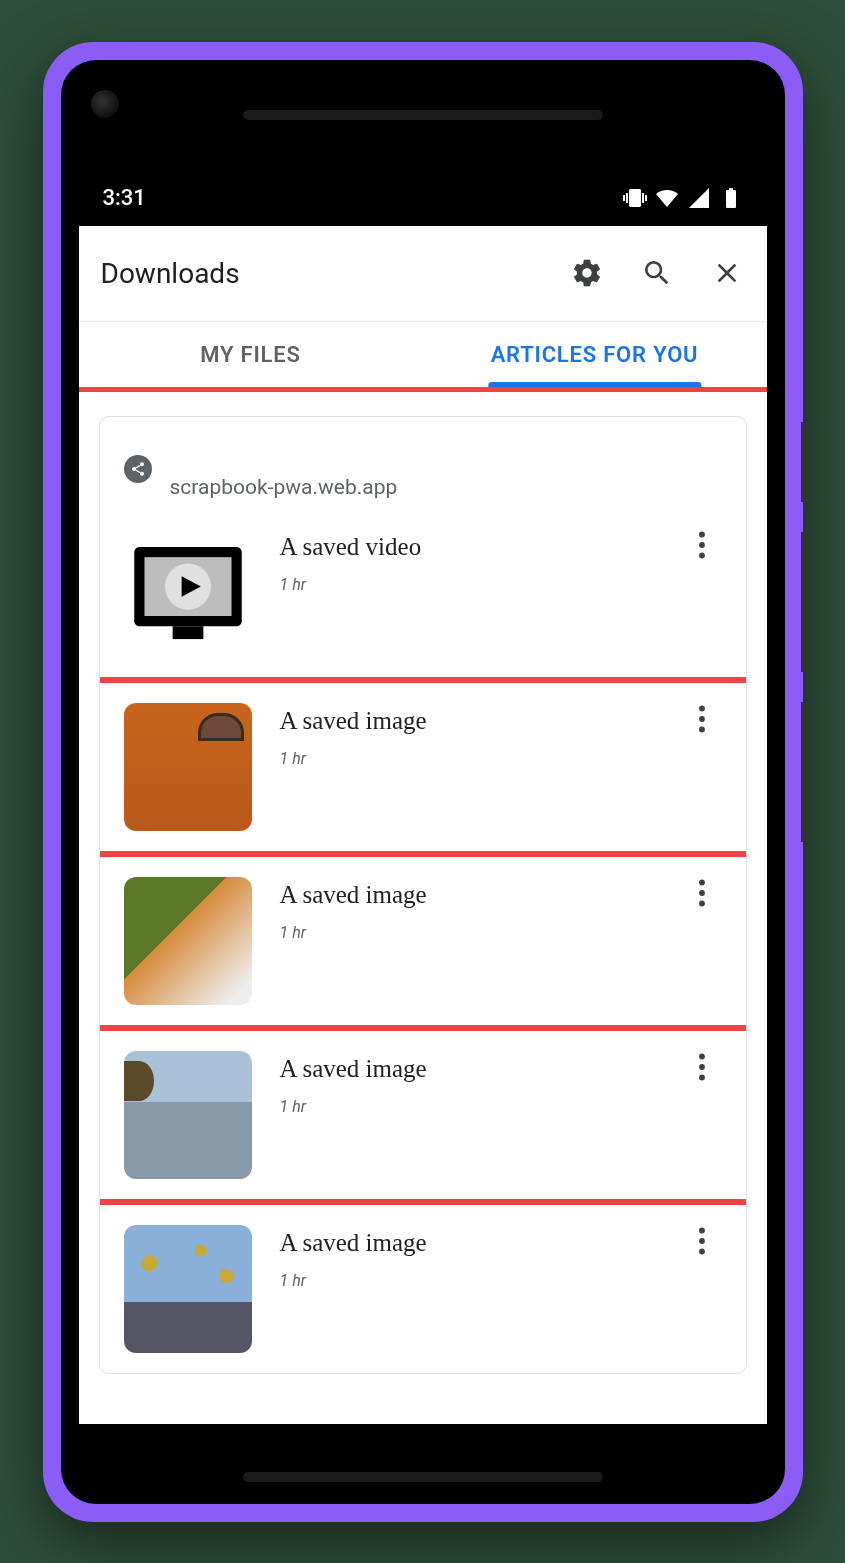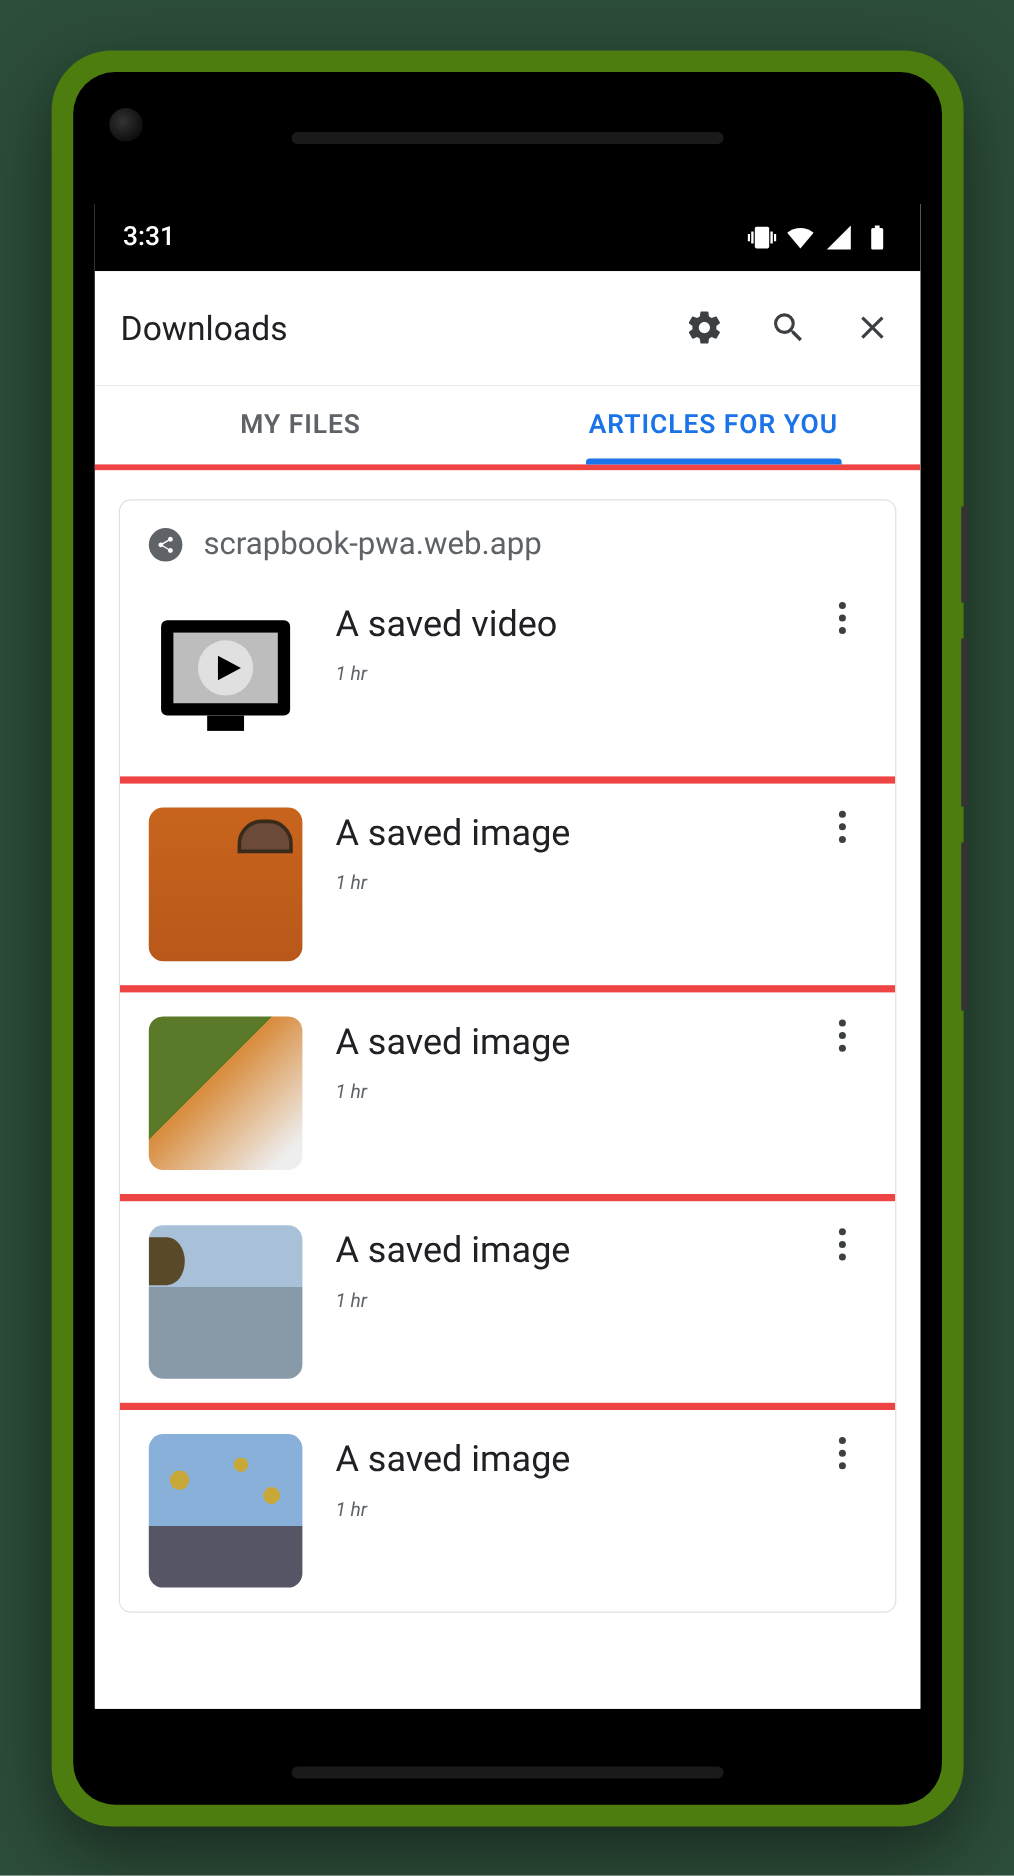--- a/index.html
+++ b/index.html
@@ -8,21 +8,21 @@
     font-family: -apple-system, BlinkMacSystemFont, 'Segoe UI', Roboto, Arial, sans-serif;
     width: 845px;
     height: 1563px;
     display: flex;
     justify-content: center;
     align-items: center;
   }
   .phone-frame {
     width: 760px;
     height: 1480px;
-    background: #4d7c0f;
+    background: #8b5cf6;
     border-radius: 50px;
     position: relative;
     box-shadow: 0 20px 60px rgba(0,0,0,0.5);
     padding: 18px;
   }
   .phone-inner {
     width: 100%;
     height: 100%;
     background: #000;
     border-radius: 35px;
@@ -152,21 +152,21 @@
     gap: 18px;
     padding: 22px 24px 10px;
   }
   .share-chip {
     width: 28px; height: 28px;
     background: #5f6368;
     border-radius: 50%;
     display:flex;align-items:center;justify-content:center;
   }
   .share-chip svg { width:16px;height:16px;fill:#fff; }
-  .domain { color: #5f6368; font-size: 26px; }
+  .domain { color: #5f6368; font-size: 21px; margin-top: 36px; }
 
   .list-item {
     display: flex;
     align-items: flex-start;
     padding: 20px 24px;
     gap: 28px;
     border-top: 6px solid #ef4444;
   }
   .list-item.first { border-top: none; }
   .thumb {
@@ -195,21 +195,21 @@
     position:relative;
   }
   .thumb-image-sea::before{content:'';position:absolute;left:0;top:10px;width:30px;height:40px;background:#5a4a2a;border-radius:0 50% 50% 0;}
   .thumb-image-city {
     background: linear-gradient(#88b0d8 60%,#556 60%);
     position:relative;
   }
   .thumb-image-city::before{content:'';position:absolute;inset:0;background:radial-gradient(circle at 20% 30%,#c8a838 8px,transparent 8px),radial-gradient(circle at 60% 20%,#c8a838 6px,transparent 6px),radial-gradient(circle at 80% 40%,#c8a838 7px,transparent 7px);}
 
   .item-text { flex: 1; padding-top: 4px; }
-  .item-title { font-size: 30px; color: #202124; margin-bottom: 14px; }
+  .item-title { font-size: 25px; color: #202124; margin-bottom: 14px; font-family: Liberation Serif, serif; }
   .item-time { font-size: 16px; color: #5f6368; font-style: italic; }
   .item-menu { width: 24px; padding-top: 2px; cursor:pointer; }
   .item-menu svg { width:8px;height:28px;fill:#3c4043; }
 </style>
 </head>
 <body>
 
 <div class="phone-frame">
   <div class="camera"></div>
   <div class="speaker-top"></div>

